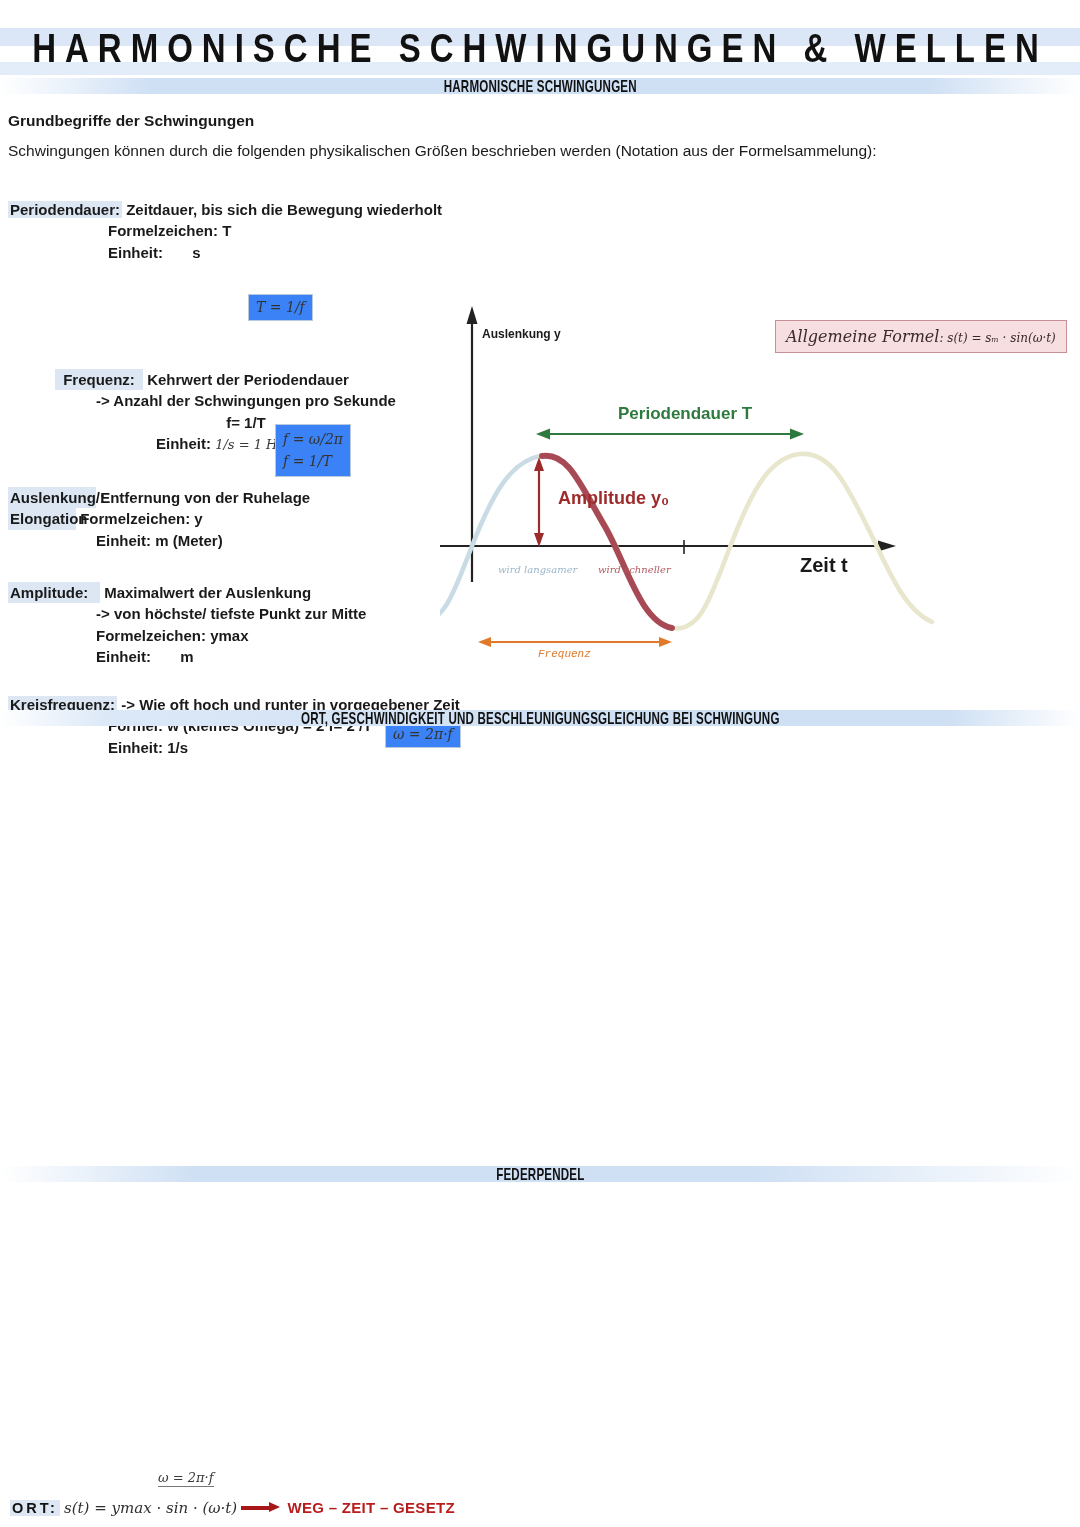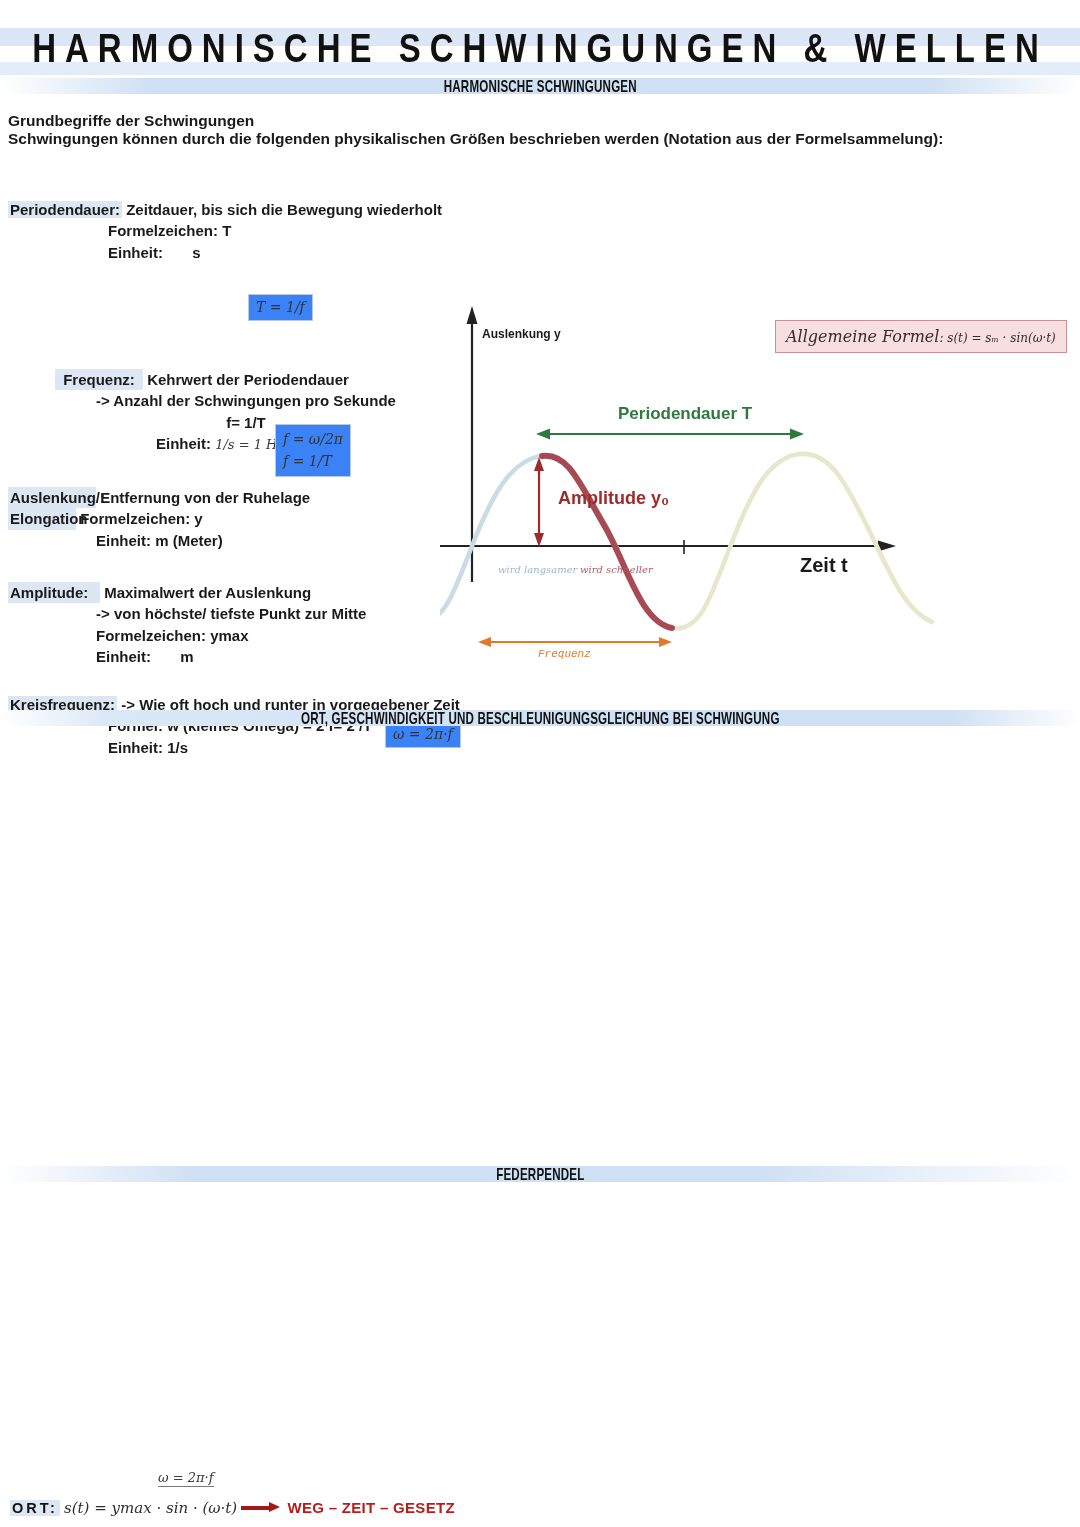--- a/index.html
+++ b/index.html
@@ -39,21 +39,21 @@
     font-size:13.5px; font-weight:bold; color:#111;
     letter-spacing:.2px;
     transform:scaleX(.86) scaleY(1.2);
     white-space:nowrap;
   }
   .hl   { background:#dde7f4; padding:0 2px; }
 
   
   #sec1 { position:relative; height:616px; }
   #sec1 .intro { position:absolute; left:8px; top:18px; font-size:15.5px; font-weight:bold; }
-  #sec1 .intro .l2 { margin-top:0; font-weight:bold; }
+  #sec1 .intro .l2 { margin-top:12px; font-weight:normal; }
 
   .defblock { position:absolute; font-size:15px; font-weight:bold; }
   .defrow { white-space:nowrap; line-height:1.42; }
   .indent { display:inline-block; width:100px; }
 
   
   .hw {
     font-family:"DejaVu Serif", serif;
     font-style:italic;
     color:#3a3a3a;
@@ -206,21 +206,21 @@
       <line x1="44" y1="350" x2="226" y2="350" stroke="#e07a2a" stroke-width="2"></line>
       <polygon points="38,350 51,345 51,355" fill="#e07a2a"></polygon>
       <polygon points="232,350 219,345 219,355" fill="#e07a2a"></polygon>
     </svg>
 
     <div class="figlabel" style="left:42px; top:35px; font-size:12px;">Auslenkung y</div>
     <div class="figlabel" style="left:360px; top:262px; font-size:20px;">Zeit t</div>
     <div class="figlabel" style="left:178px; top:112px; font-size:17px; color:#2e7a3e;">Periodendauer T</div>
     <div class="figlabel" style="left:118px; top:196px; font-size:18px; color:#9e2b2b;">Amplitude y₀</div>
     <div class="hw" style="position:absolute; left:22px; top:272px; font-size:10px; color:#9bb6cb; line-height:1.15;padding-left:36px;">wird langsamer</div>
-    <div class="hw" style="position:absolute; left:140px; top:272px; font-size:10px; color:#b05a62; line-height:1.15;">wird schneller</div>
+    <div class="hw" style="position:absolute; left:158px; top:272px; font-size:10px; color:#b05a62; line-height:1.15;">wird schneller</div>
     <div class="hw" style="position:absolute; left:98px; top:356px; font-size:11px; color:#e07a2a;font-family:Liberation Mono, monospace;">Frequenz</div>
   </div>
 
   <div class="formelbox">
     <span style="font-size:16px">Allgemeine Formel</span><span style="font-size:12px">: s(t) = sₘ · sin(ω·t)</span>
   </div>
 </div>
 
 <div class="sec-bar" style="background:linear-gradient(90deg,#ffffff 0%,#dbe8f7 10%,#cfe0f4 55%,#cfe0f4 88%,#ffffff 100%);">
   <span>ORT, GESCHWINDIGKEIT UND BESCHLEUNIGUNGSGLEICHUNG BEI SCHWINGUNG</span>

